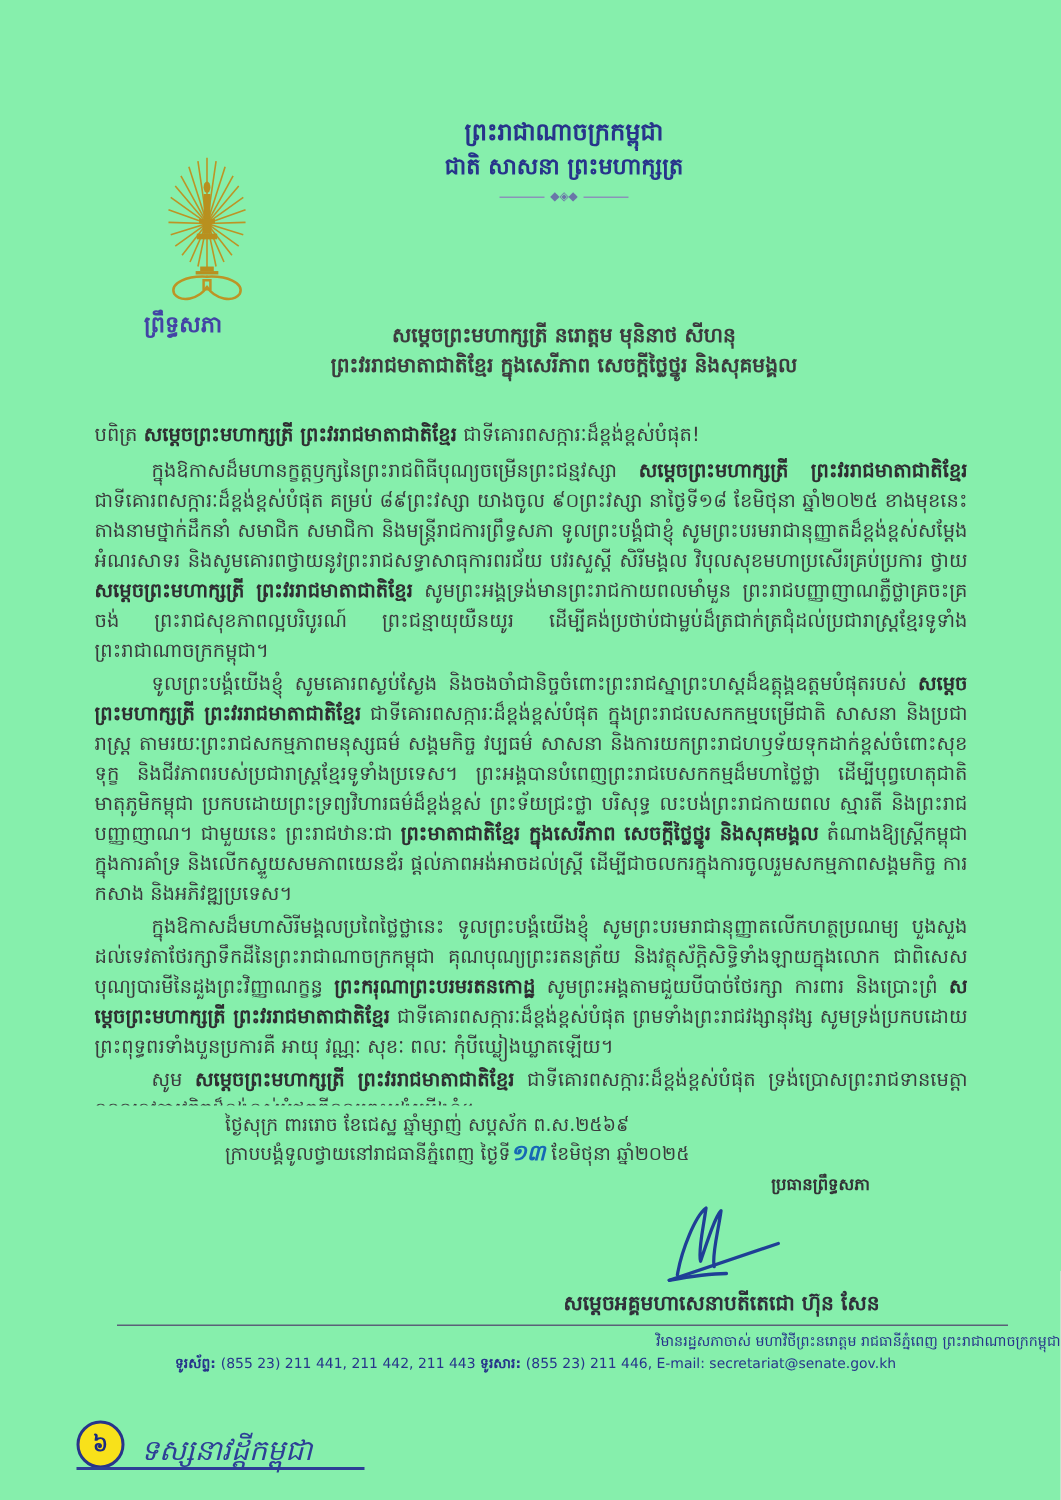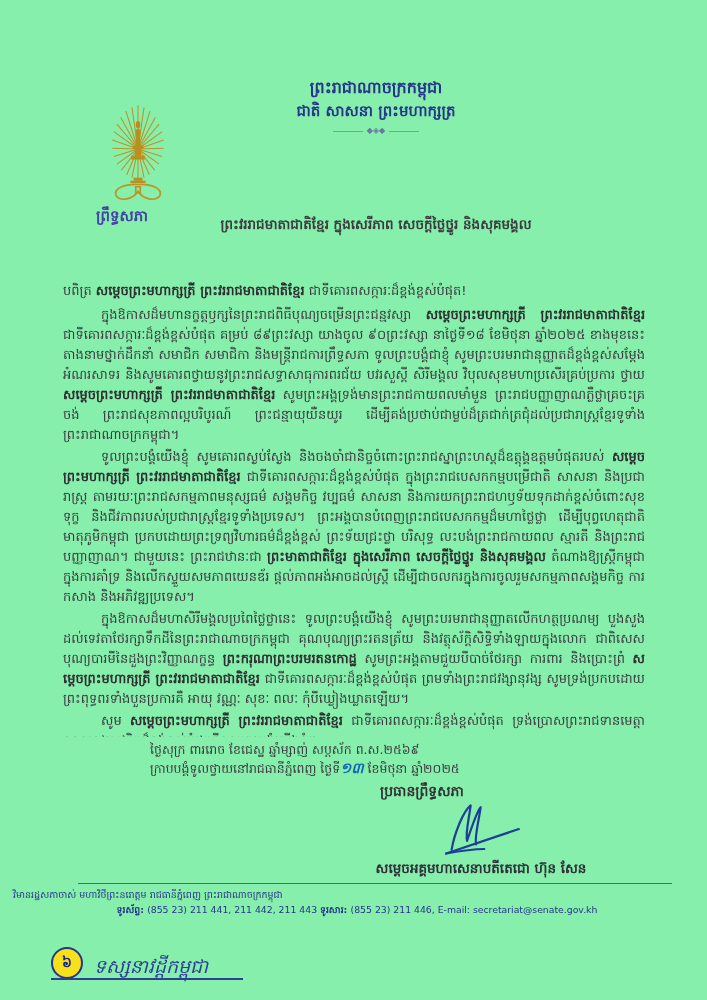--- a/index.html
+++ b/index.html
@@ -27,26 +27,26 @@
     position:absolute;top:281px;left:63px;width:582px;height:456px;overflow:hidden;
     font-size:13px;line-height:20px;text-align:justify;color:#3b3b3d;
   }
   .salutation{margin:0 0 4px 0;}
   .para{margin:0 0 2px 0;text-indent:38px;}
   .b{font-weight:700;color:#2e2e31;}
   .hand{color:#1668b5;font-weight:700;font-style:italic;font-size:14.5px;}
   
   .date-block{position:absolute;top:740px;right:137px;width:420px;font-size:12.5px;line-height:19px;color:#3b3b3d;}
   
-  .signer-title{position:absolute;top:782px;left:380px;width:220px;text-align:left;font-size:14px;font-weight:700;color:#333336;}
+  .signer-title{position:absolute;top:782px;left:360px;width:220px;text-align:right;font-size:11px;font-weight:700;color:#333336;}
   .signature{position:absolute;top:799px;left:425px;}
   .signer-name{position:absolute;top:860px;left:345px;width:272px;text-align:center;font-size:13.5px;font-weight:700;color:#30303a;}
   
   .footer-rule{position:absolute;top:883px;left:78px;width:594px;border-top:1.5px solid #5a6078;}
-  .footer-address{position:absolute;top:888px;left:13px;width:694px;text-align:left;font-size:9.5px;color:#27348b;line-height:14px;}
+  .footer-address{position:absolute;top:888px;left:13px;width:694px;text-align:right;font-size:9.5px;color:#27348b;line-height:14px;}
   .footer-contacts{position:absolute;top:903px;left:10px;width:694px;text-align:center;font-size:9.3px;color:#27348b;line-height:14px;}
   .footer-contacts .b{color:#27348b;}
   
   .page-badge{
     position:absolute;top:947px;left:51px;width:32px;height:32px;border-radius:50%;
     background:#f8e11a;border:2.5px solid #27348b;box-sizing:border-box;
     display:flex;align-items:center;justify-content:center;
     font-size:14px;font-weight:700;color:#1a2a80;
   }
   .mag-name{position:absolute;top:954px;left:94px;font-size:19px;font-weight:400;font-style:italic;color:#2d3f96;}
@@ -110,20 +110,21 @@
       <g stroke="#bd9425" stroke-width="2.2" fill="none" stroke-linecap="round">
         <path d="M45,109 C28,108 12,114 16,124 C22,132 38,129 45,118"></path>
         <path d="M45,109 C62,108 78,114 74,124 C68,132 52,129 45,118"></path>
         <path d="M42,112 h6 v8 h-6 z"></path>
       </g>
     </svg>
     <div class="senate-label">ព្រឹទ្ធសភា</div>
   </div>
 
   <div class="title-block">
+    <div class="title-line">សម្តេចព្រះមហាក្សត្រី នរោត្តម មុនិនាថ សីហនុ</div>
     <div class="title-line">ព្រះវររាជមាតាជាតិខ្មែរ ក្នុងសេរីភាព សេចក្តីថ្លៃថ្នូរ និងសុគមង្គល</div>
   </div>
 
   <div class="body-block">
     <p class="salutation"><span>បពិត្រ </span><span class="b">សម្តេចព្រះមហាក្សត្រី ព្រះវររាជមាតាជាតិខ្មែរ</span><span> ជាទីគោរពសក្ការៈដ៏ខ្ពង់ខ្ពស់បំផុត!</span></p>
     <p class="para"><span>ក្នុងឱកាសដ៏មហានក្ខត្តឫក្សនៃព្រះរាជពិធីបុណ្យចម្រើនព្រះជន្មវស្សា </span><span class="b">សម្តេចព្រះមហាក្សត្រី ព្រះវររាជមាតាជាតិខ្មែរ</span><span> ជាទីគោរពសក្ការៈដ៏ខ្ពង់ខ្ពស់បំផុត គម្រប់ ៨៩ព្រះវស្សា យាងចូល ៩០ព្រះវស្សា នាថ្ងៃទី១៨ ខែមិថុនា ឆ្នាំ២០២៥ ខាងមុខនេះ តាងនាមថ្នាក់ដឹកនាំ សមាជិក សមាជិកា និងមន្ត្រីរាជការព្រឹទ្ធសភា ទូលព្រះបង្គំជាខ្ញុំ សូមព្រះបរមរាជានុញ្ញាតដ៏ខ្ពង់ខ្ពស់សម្តែងអំណរសាទរ និងសូមគោរពថ្វាយនូវព្រះរាជសទ្ធាសាធុការពរជ័យ បវរសួស្តី សិរីមង្គល វិបុលសុខមហាប្រសើរគ្រប់ប្រការ ថ្វាយ </span><span class="b">សម្តេចព្រះមហាក្សត្រី ព្រះវររាជមាតាជាតិខ្មែរ</span><span> សូមព្រះអង្គទ្រង់មានព្រះរាជកាយពលមាំមួន ព្រះរាជបញ្ញាញាណភ្លឺថ្លាគ្រចះគ្រចង់ ព្រះរាជសុខភាពល្អបរិបូរណ៍ ព្រះជន្មាយុយឺនយូរ ដើម្បីគង់ប្រថាប់ជាម្លប់ដ៏ត្រជាក់ត្រជុំដល់ប្រជារាស្ត្រខ្មែរទូទាំងព្រះរាជាណាចក្រកម្ពុជា។</span></p>
     <p class="para"><span>ទូលព្រះបង្គំយើងខ្ញុំ សូមគោរពស្ងប់ស្ងែង និងចងចាំជានិច្ចចំពោះព្រះរាជស្នាព្រះហស្តដ៏ឧត្តុង្គឧត្តមបំផុតរបស់ </span><span class="b">សម្តេចព្រះមហាក្សត្រី ព្រះវររាជមាតាជាតិខ្មែរ</span><span> ជាទីគោរពសក្ការៈដ៏ខ្ពង់ខ្ពស់បំផុត ក្នុងព្រះរាជបេសកកម្មបម្រើជាតិ សាសនា និងប្រជារាស្ត្រ តាមរយៈព្រះរាជសកម្មភាពមនុស្សធម៌ សង្គមកិច្ច វប្បធម៌ សាសនា និងការយកព្រះរាជហឫទ័យទុកដាក់ខ្ពស់ចំពោះសុខទុក្ខ និងជីវភាពរបស់ប្រជារាស្ត្រខ្មែរទូទាំងប្រទេស។ ព្រះអង្គបានបំពេញព្រះរាជបេសកកម្មដ៏មហាថ្លៃថ្លា ដើម្បីបុព្វហេតុជាតិមាតុភូមិកម្ពុជា ប្រកបដោយព្រះទ្រព្យវិហារធម៌ដ៏ខ្ពង់ខ្ពស់ ព្រះទ័យជ្រះថ្លា បរិសុទ្ធ លះបង់ព្រះរាជកាយពល ស្មារតី និងព្រះរាជបញ្ញាញាណ។ ជាមួយនេះ ព្រះរាជឋានៈជា </span><span class="b">ព្រះមាតាជាតិខ្មែរ ក្នុងសេរីភាព សេចក្តីថ្លៃថ្នូរ និងសុគមង្គល</span><span> តំណាងឱ្យស្ត្រីកម្ពុជាក្នុងការគាំទ្រ និងលើកស្ទួយសមភាពយេនឌ័រ ផ្តល់ភាពអង់អាចដល់ស្ត្រី ដើម្បីជាចលករក្នុងការចូលរួមសកម្មភាពសង្គមកិច្ច ការកសាង និងអភិវឌ្ឍប្រទេស។</span></p>
     <p class="para"><span>ក្នុងឱកាសដ៏មហាសិរីមង្គលប្រពៃថ្លៃថ្លានេះ ទូលព្រះបង្គំយើងខ្ញុំ សូមព្រះបរមរាជានុញ្ញាតលើកហត្ថប្រណម្យ បួងសួងដល់ទេវតាថែរក្សាទឹកដីនៃព្រះរាជាណាចក្រកម្ពុជា គុណបុណ្យព្រះរតនត្រ័យ និងវត្ថុស័ក្តិសិទ្ធិទាំងឡាយក្នុងលោក ជាពិសេសបុណ្យបារមីនៃដួងព្រះវិញ្ញាណក្ខន្ធ </span><span class="b">ព្រះករុណាព្រះបរមរតនកោដ្ឋ</span><span> សូមព្រះអង្គតាមជួយបីបាច់ថែរក្សា ការពារ និងប្រោះព្រំ </span><span class="b">សម្តេចព្រះមហាក្សត្រី ព្រះវររាជមាតាជាតិខ្មែរ</span><span> ជាទីគោរពសក្ការៈដ៏ខ្ពង់ខ្ពស់បំផុត ព្រមទាំងព្រះរាជវង្សានុវង្ស សូមទ្រង់ប្រកបដោយព្រះពុទ្ធពរទាំងបួនប្រការគឺ អាយុ វណ្ណៈ សុខៈ ពលៈ កុំបីឃ្លៀងឃ្លាតឡើយ។</span></p>
     <p class="para"><span>សូម </span><span class="b">សម្តេចព្រះមហាក្សត្រី ព្រះវររាជមាតាជាតិខ្មែរ</span><span> ជាទីគោរពសក្ការៈដ៏ខ្ពង់ខ្ពស់បំផុត ទ្រង់ប្រោសព្រះរាជទានមេត្តាទទួលនូវគារវកិច្ចដ៏ខ្ពង់ខ្ពស់បំផុតពីទូលព្រះបង្គំយើងខ្ញុំ។</span></p>
   </div>

